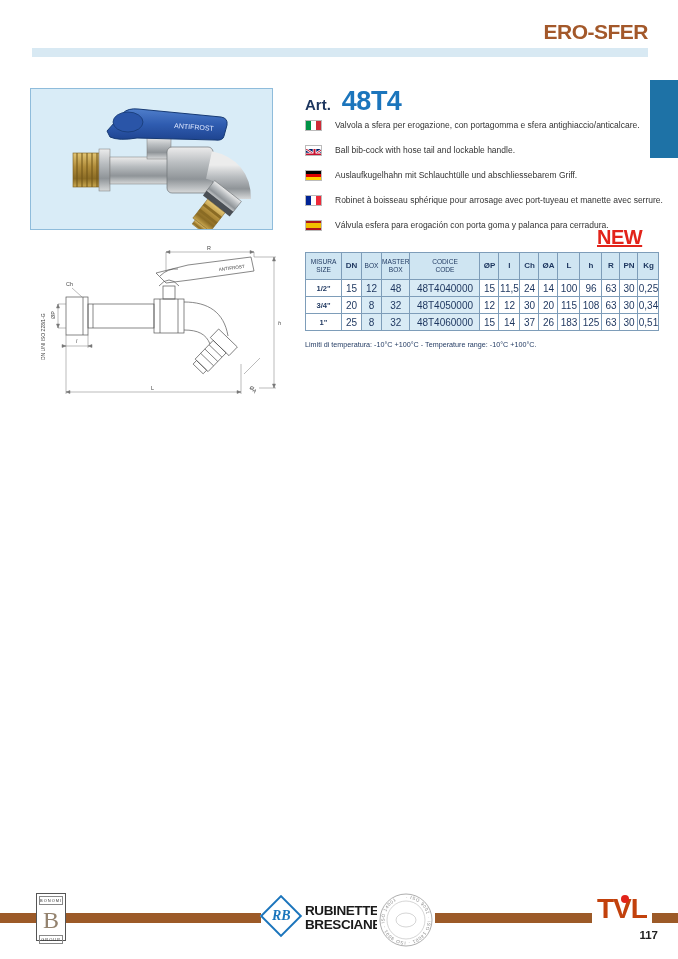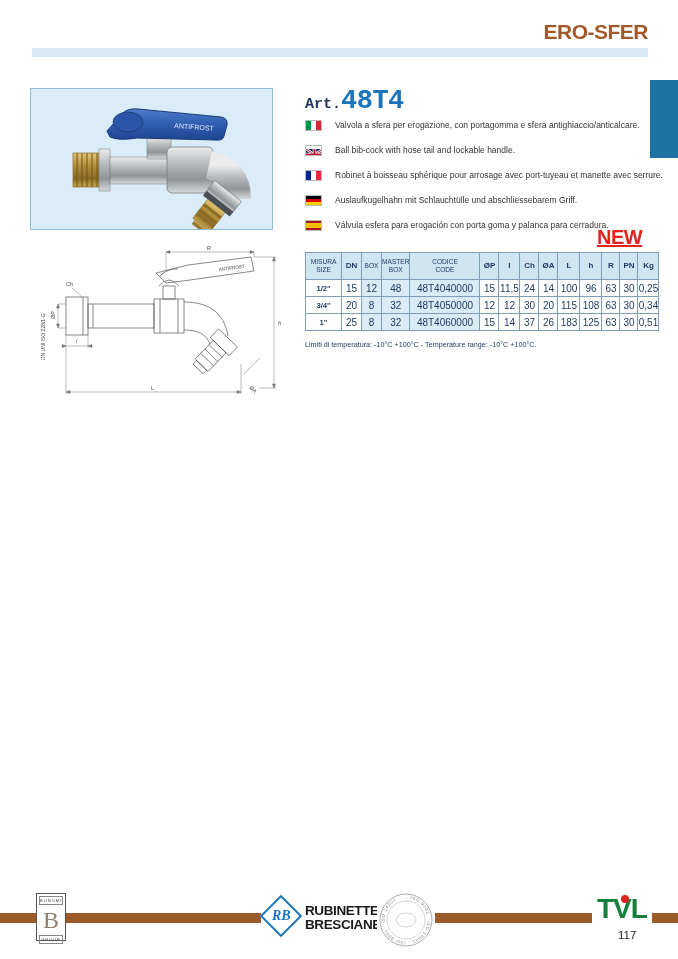--- a/index.html
+++ b/index.html
@@ -11,21 +11,21 @@
   .brand { position:absolute; top:20px; right:30px; font-size:21px; font-weight:bold;
            color:#A3582A; letter-spacing:-0.5px; }
   .blue-bar { position:absolute; left:32px; top:48px; width:616px; height:9px; background:#D8E9F3; }
   .side-tab { position:absolute; left:650px; top:80px; width:28px; height:78px; background:#1E72A6; }
 
   
   .photo-box { position:absolute; left:30px; top:88px; width:243px; height:142px;
                background:#D9ECF7; border:1px solid #8FBCDB; }
 
   
-  .art-line { position:absolute; left:305px; top:86px; display:flex; align-items:baseline; gap:0;font-family:Liberation Mono, monospace; }
+  .art-line { position:absolute; left:305px; top:86px; display:flex; align-items:baseline; gap:11px; }
   .art-label { font-size:15px; font-weight:bold; color:#1C355E; }
   .art-code  { font-size:27px; font-weight:bold; color:#1B75BC; letter-spacing:-0.5px; }
   .descs { position:absolute; left:305px; top:120px; width:350px; }
   .desc-row { display:flex; align-items:flex-start; height:25px; }
   .flag { width:17px; height:11px; flex:0 0 17px; margin-right:13px; border:0.5px solid #bbb; }
   .flag-it { background:linear-gradient(90deg,#009246 33%,#fff 33% 66%,#ce2b37 66%); }
   .flag-fr { background:linear-gradient(90deg,#002395 33%,#fff 33% 66%,#ed2939 66%); }
   .flag-de { background:linear-gradient(180deg,#000 33%,#dd0000 33% 66%,#ffce00 66%); }
   .flag-es { background:linear-gradient(180deg,#aa151b 25%,#f1bf00 25% 75%,#aa151b 75%); }
   .flag-uk { position:relative; overflow:hidden; }
@@ -55,24 +55,24 @@
   .bonomi-letter { font-family:"Liberation Serif", serif; font-size:24px; line-height:30px; color:#93826E; display:block; }
   .rb-logo { position:absolute; left:261px; top:896px; width:42px; height:42px; background:#fff; }
   .rb-diamond { position:absolute; left:5px; top:5px; width:30px; height:30px; transform:rotate(45deg);
                 border:2.5px solid #1B75BC; background:#fff; display:flex; align-items:center; justify-content:center; }
   .rb-mono { transform:rotate(-45deg); font-family:"Liberation Serif", serif; font-style:italic;
              font-weight:bold; font-size:14px; color:#1B75BC; }
   .rb-text { position:absolute; left:303px; top:902px; background:#fff; padding:2px 4px 2px 2px;
              font-size:13.5px; font-weight:bold; color:#1a1a1a; line-height:1.05; letter-spacing:-0.4px; }
   .seal { position:absolute; left:377px; top:890px; width:58px; height:60px; background:#fff; }
   .tvl { position:absolute; left:592px; top:894px; background:#fff; padding:0 5px; }
-  .tvl-text { font-size:28px; font-weight:bold; color:#15803d; letter-spacing:-1px; line-height:30px; }
+  .tvl-text { font-size:28px; font-weight:bold; color:#c2410c; letter-spacing:-1px; line-height:30px; }
   .tvl-dot { position:absolute; left:29px; top:1px; width:8px; height:8px; border-radius:50%; background:#E2231A; }
-  .page-num { position:absolute; left:618px; top:929px; width:40px; text-align:left;
-              font-size:11.5px; color:#222; }
+  .page-num { position:absolute; left:618px; top:929px; width:40px; text-align:right;
+              font-size:11.5px; color:#222;font-weight:bold; }
 </style>
 </head>
 <body>
 
 <div class="page">
 
   <div class="brand">ERO-SFER</div>
   <div class="blue-bar"></div>
   <div class="side-tab"></div>
 
@@ -146,26 +146,26 @@
           <rect width="17" height="11" fill="#012169"></rect>
           <path d="M0,0 L17,11 M17,0 L0,11" stroke="#fff" stroke-width="2.4"></path>
           <path d="M0,0 L17,11 M17,0 L0,11" stroke="#C8102E" stroke-width="1"></path>
           <path d="M8.5,0 V11 M0,5.5 H17" stroke="#fff" stroke-width="3.6"></path>
           <path d="M8.5,0 V11 M0,5.5 H17" stroke="#C8102E" stroke-width="2"></path>
         </svg>
       </span>
       <span class="desc-text">Ball bib-cock with hose tail and lockable handle.</span>
     </div>
     <div class="desc-row">
+      <span class="flag flag-de"></span>
+      <span class="desc-text">Auslaufkugelhahn mit Schlauchtülle und abschliessebarem Griff.</span>
+    </div>
+    <div class="desc-row">
       <span class="flag flag-fr"></span>
       <span class="desc-text">Robinet à boisseau sphérique pour arrosage avec port-tuyeau et manette avec serrure.</span>
-    </div>
-    <div class="desc-row">
-      <span class="flag flag-de"></span>
-      <span class="desc-text">Auslaufkugelhahn mit Schlauchtülle und abschliessebarem Griff.</span>
     </div>
     <div class="desc-row">
       <span class="flag flag-es"></span>
       <span class="desc-text">Válvula esfera para erogación con porta goma y palanca para cerradura.</span>
     </div>
   </div>
 
   <div class="new-badge">NEW</div>
 
   <div class="drawing">

